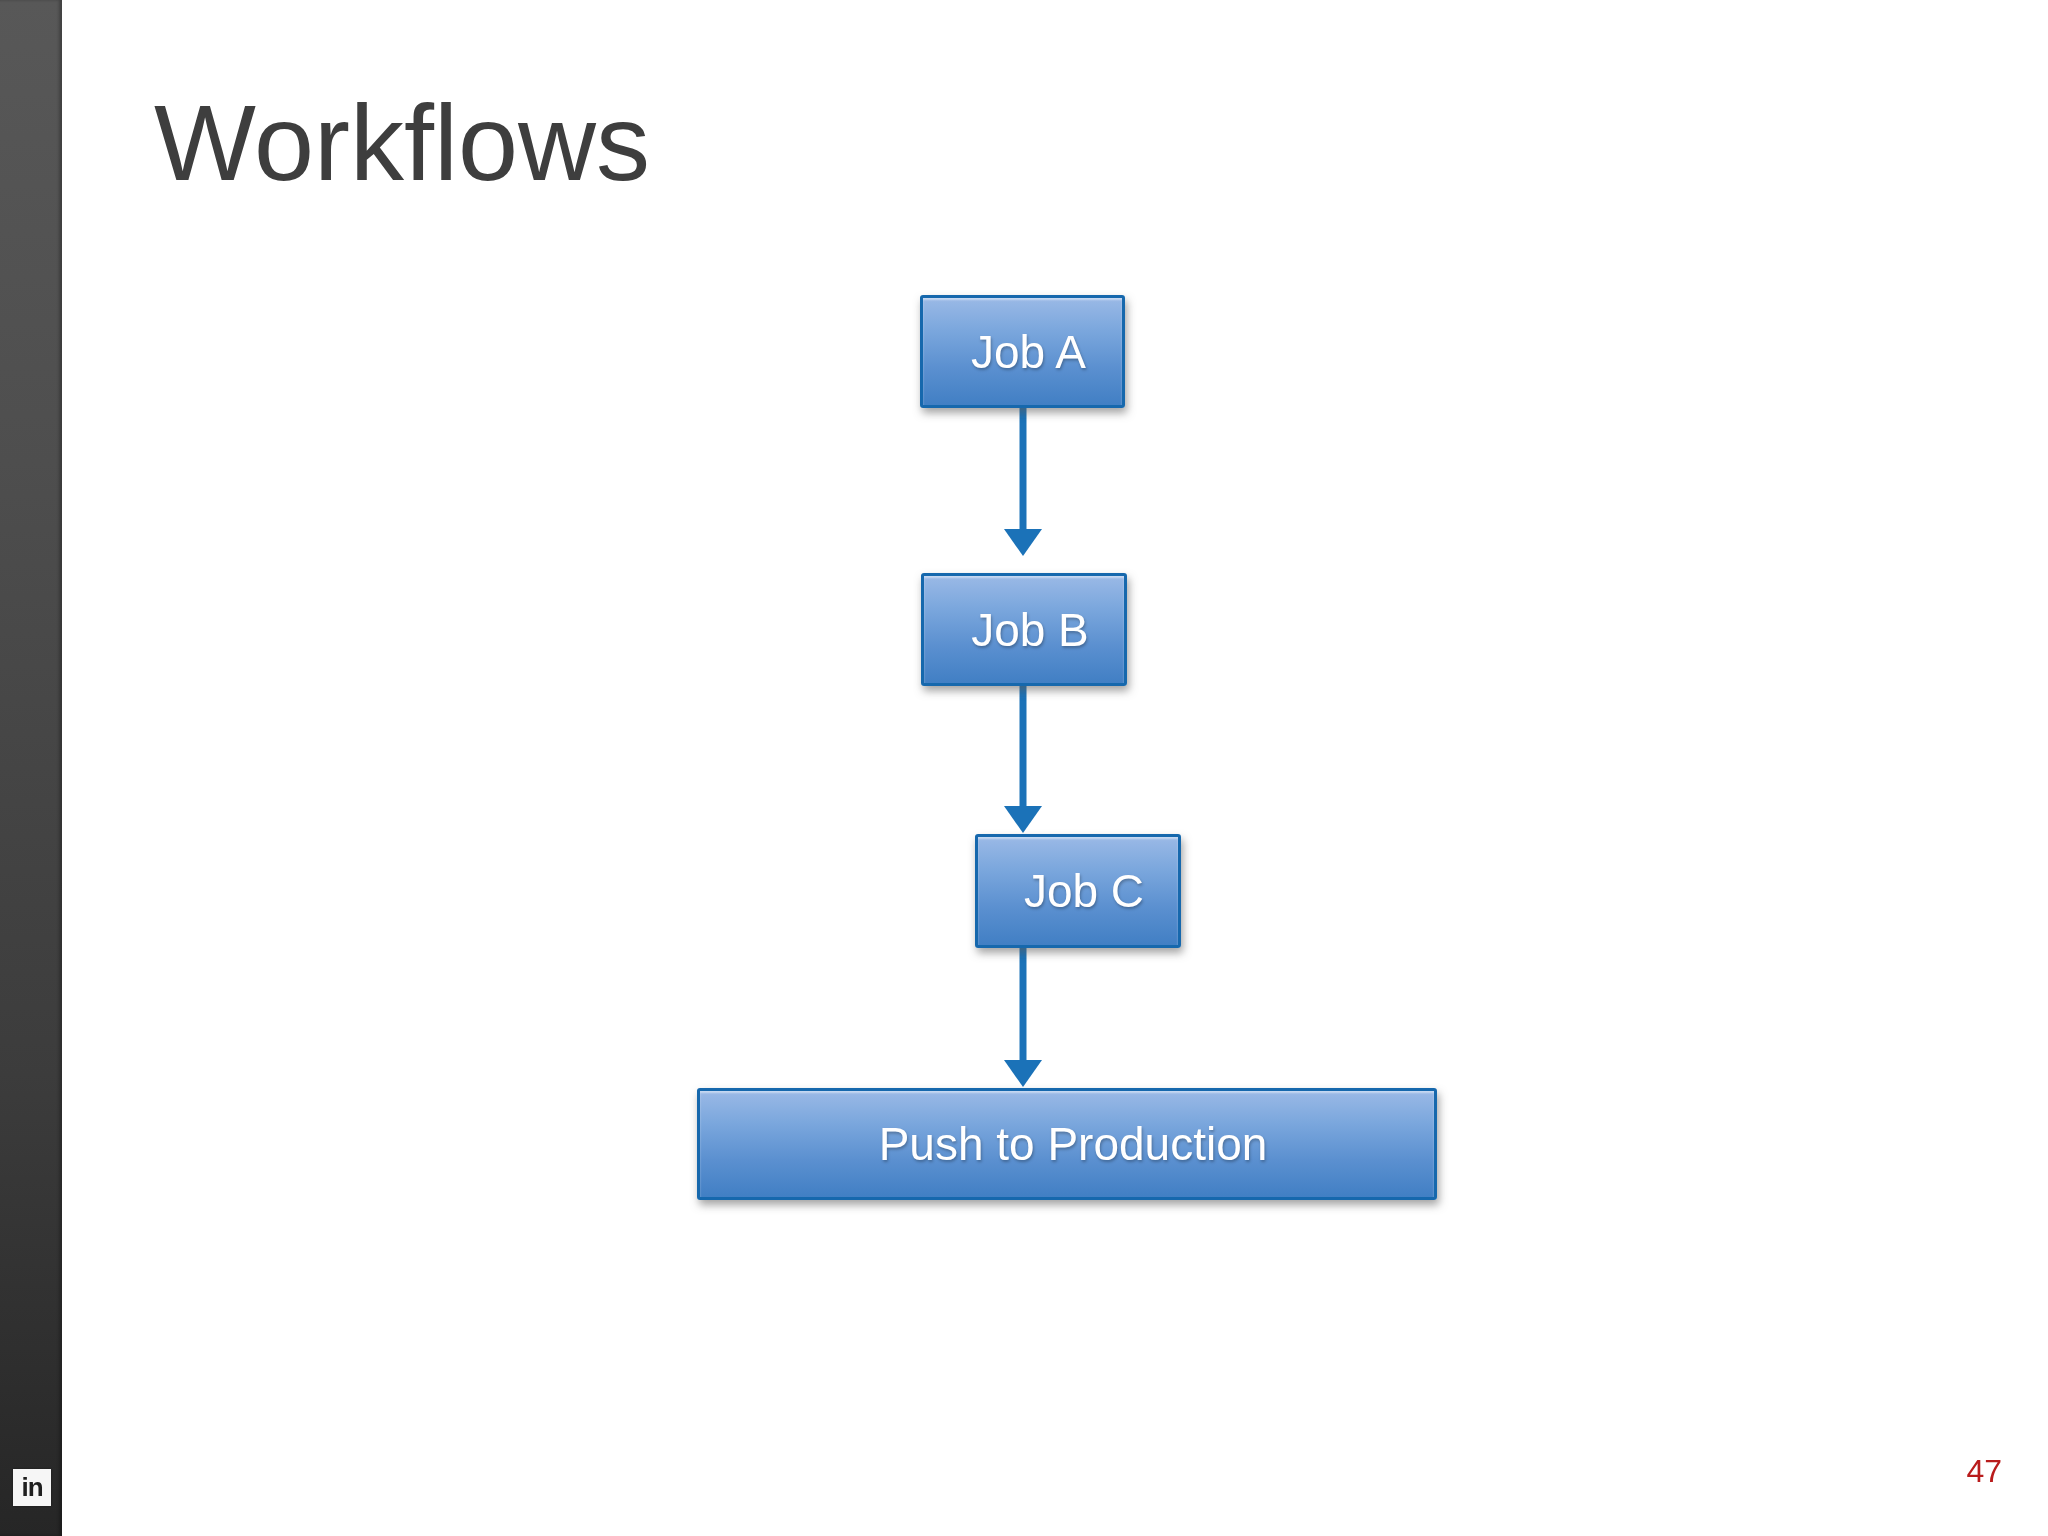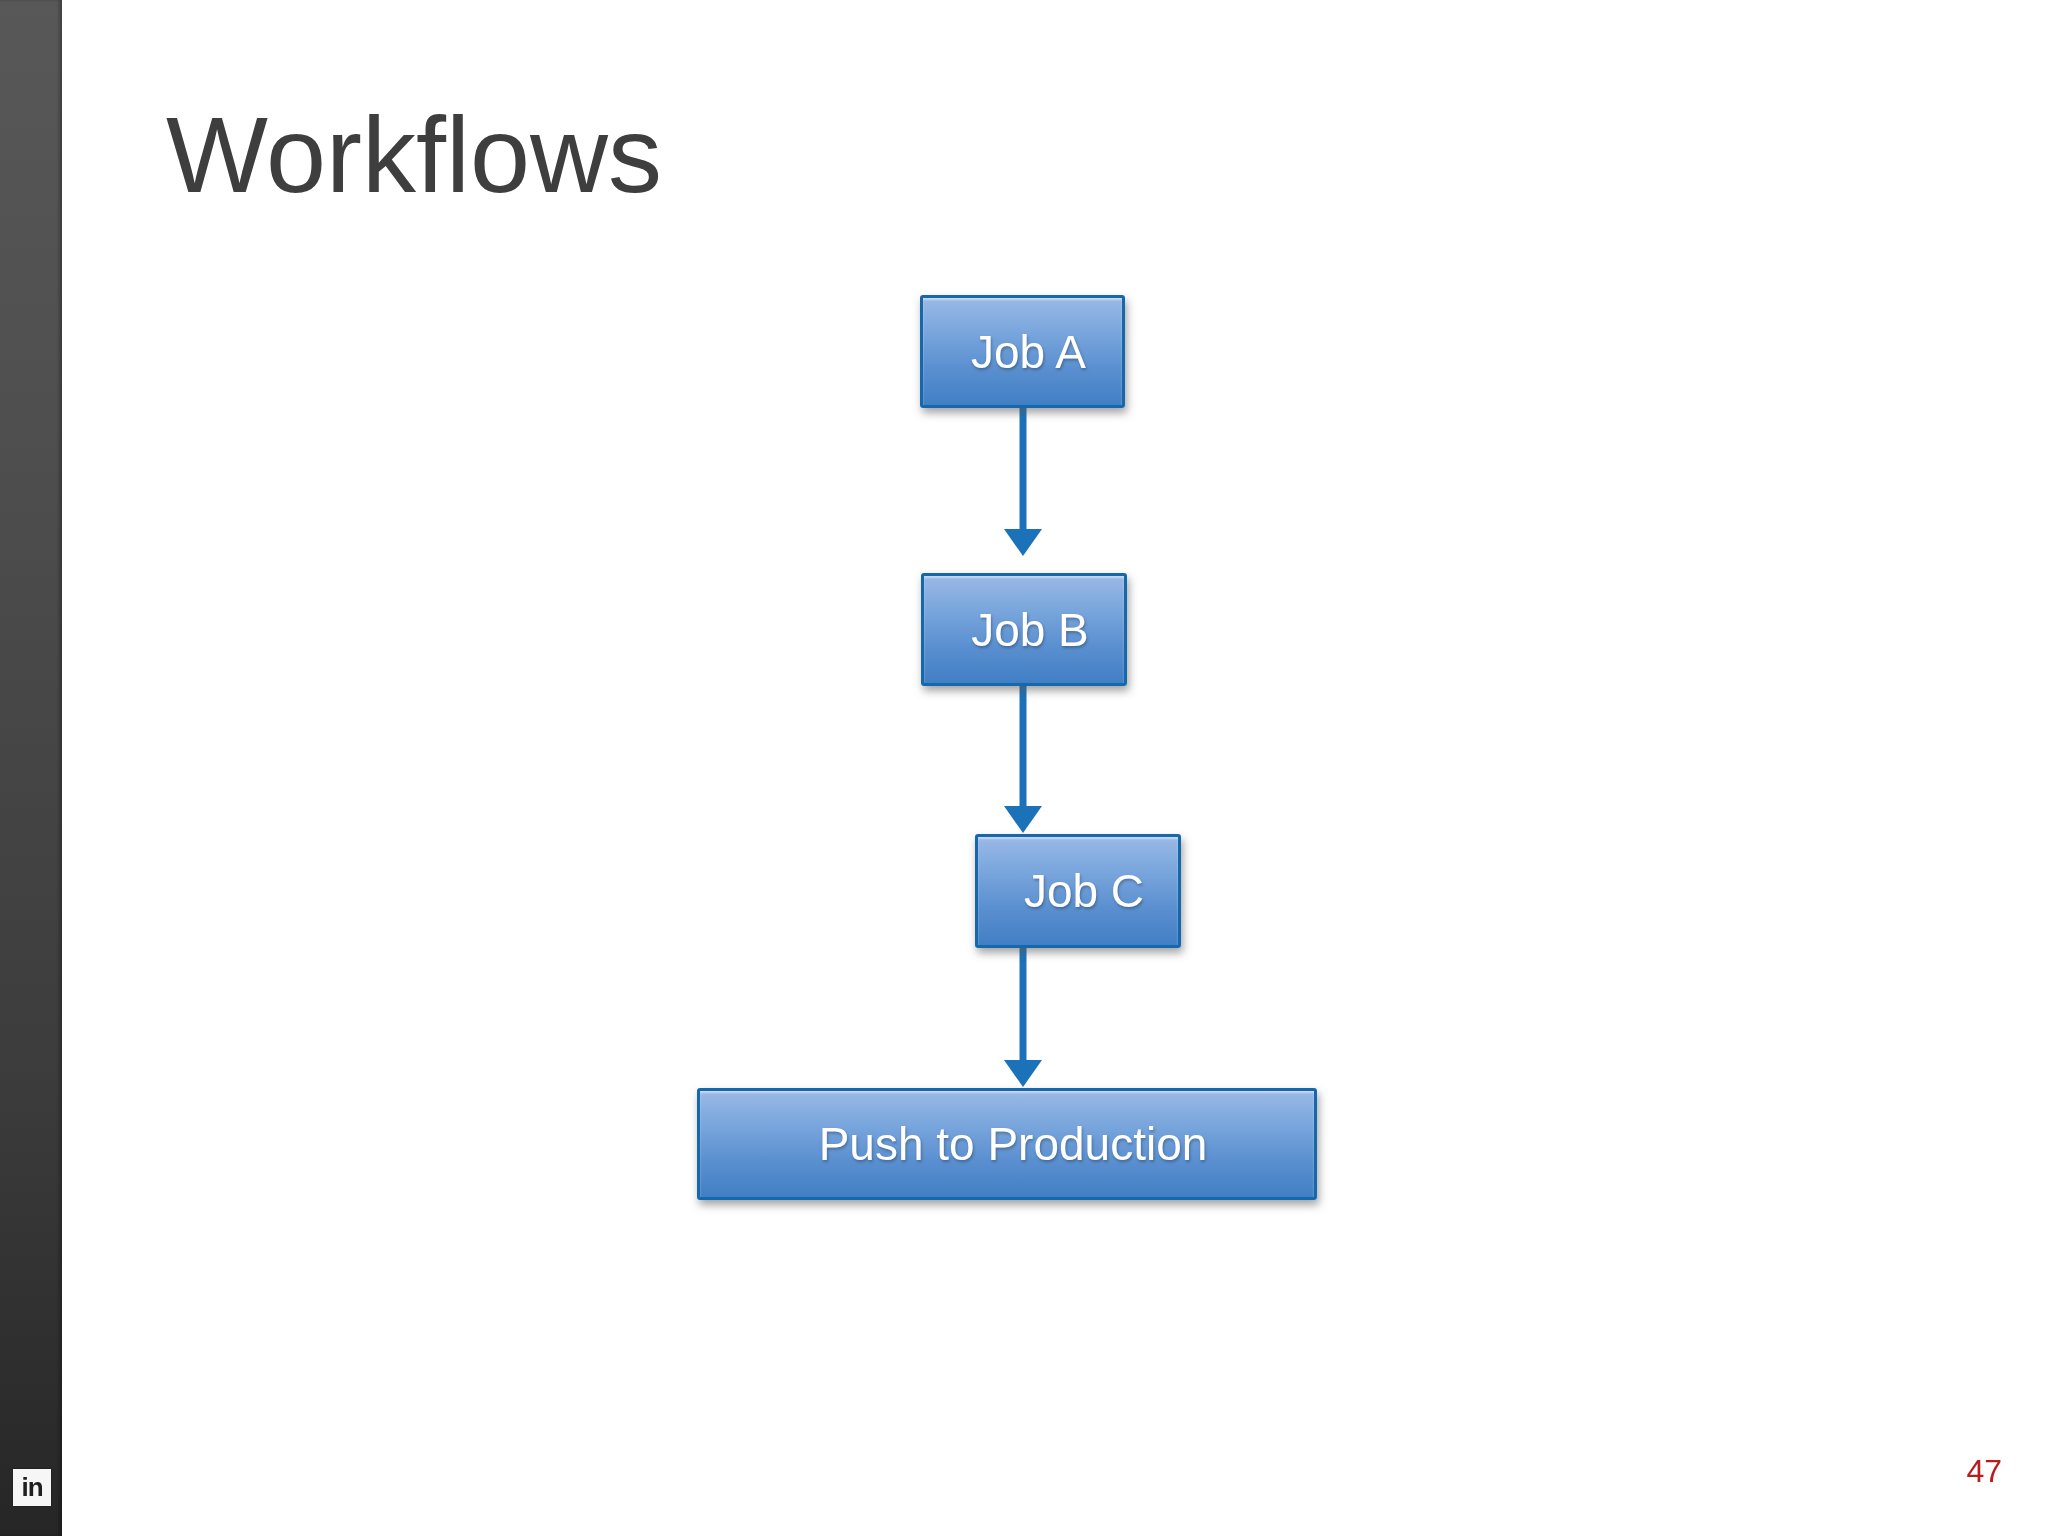--- a/index.html
+++ b/index.html
@@ -39,21 +39,21 @@
     font-size: 26px;
     letter-spacing: -1px;
     color: #1f1f1f;
     box-shadow: 0 0 2px rgba(0,0,0,0.4);
   }
 
   
   .title {
     position: absolute;
     left: 150px; top: 80px;
-    margin: 16px;
+    margin: 4px;
     font-size: 108px;
     font-weight: 400;
     line-height: 1.1;
     color: #3e3e3e;
   }
 
   
   .node {
     position: absolute;
     display: flex;
@@ -65,21 +65,21 @@
     background: linear-gradient(180deg, #9ab9e6 0%, #7ba7dd 30%, #5b90d0 65%, #417fc4 100%);
     border: 3px solid #1668ad;
     border-radius: 3px;
     box-sizing: border-box;
     box-shadow: 2px 5px 9px rgba(90,90,90,0.55), inset 0 2px 2px rgba(255,255,255,0.45);
     padding-left: 12px;
   }
   .node-a    { left: 920px; top: 295px; width: 205px; height: 113px; }
   .node-b    { left: 921px; top: 557px; width: 206px; height: 113px; margin-top: 16px; }
   .node-c    { left: 975px; top: 834px; width: 206px; height: 114px; }
-  .node-push { left: 697px; top: 1088px; width: 620px; height: 112px; }
+  .node-push { left: 697px; top: 1088px; width: 740px; height: 112px; }
 
   .arrows {
     position: absolute;
     left: 0; top: 0;
     width: 2048px; height: 1536px;
     pointer-events: none;
   }
 
   
   .page-number {

